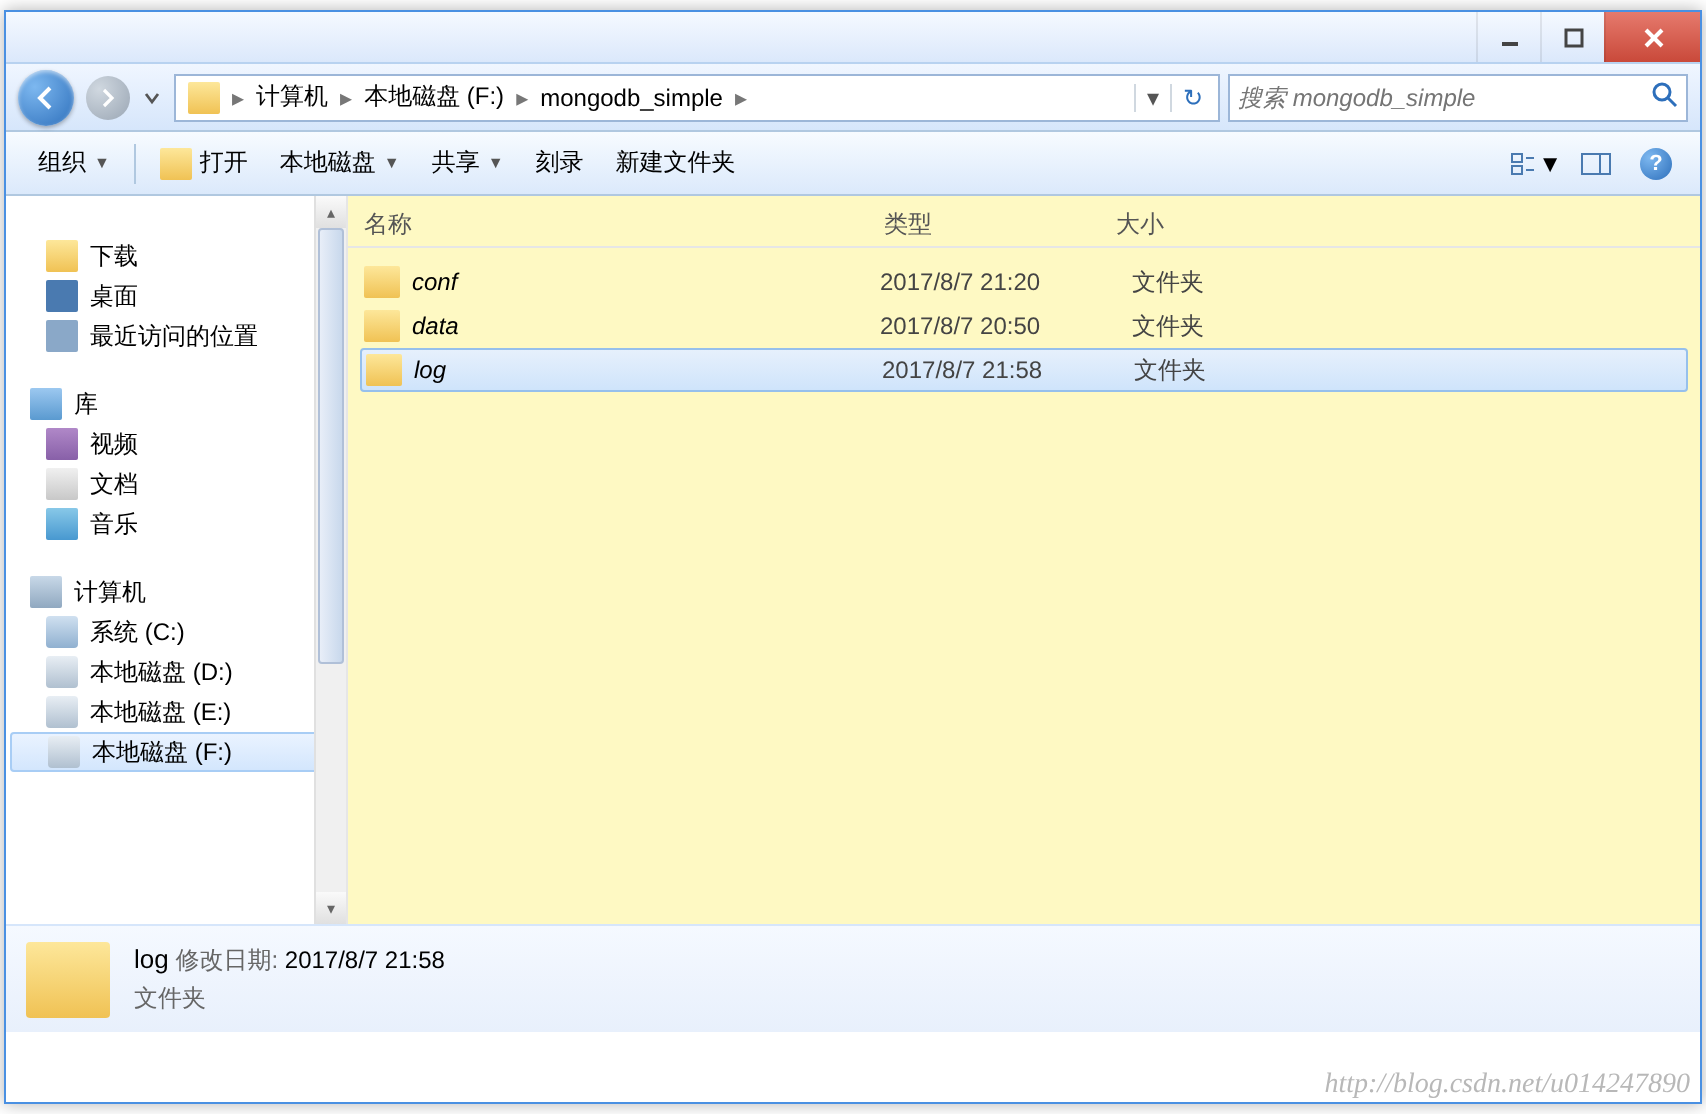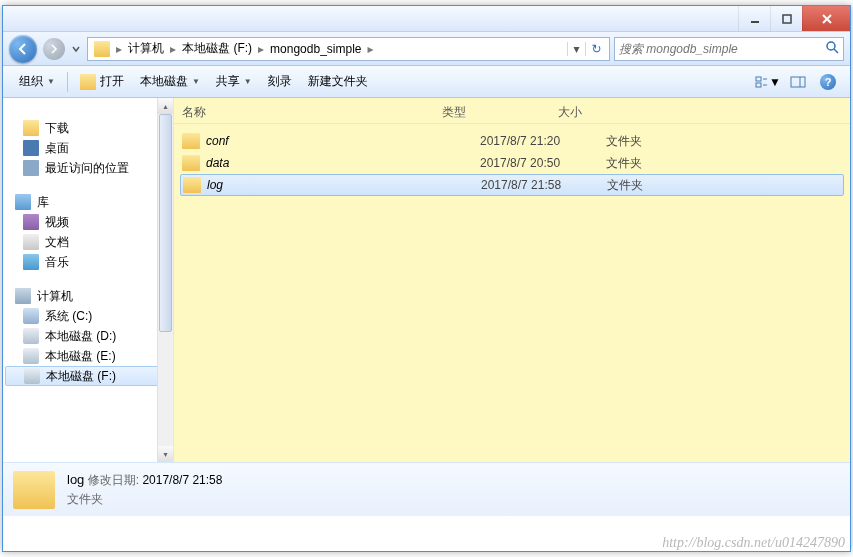--- a/index.html
+++ b/index.html
@@ -61,21 +61,21 @@
 .col { padding-left: 8px; color: #555; position: relative; }
 .col.name { width: 260px; }
 .col.date { width: 126px; }
 .col.type { width: 116px; }
 .col.size { width: 80px; }
 .filelist { padding: 6px 6px; }
 .frow { display: flex; align-items: center; height: 22px; padding: 0 2px; border-radius: 2px; }
 .frow.sel { background: linear-gradient(#e6f0fc, #cfe4fb); border: 1px solid #96c0ec; }
 .frow .ficon { width: 18px; height: 16px; background: linear-gradient(#fde79a, #f0c254); border-radius: 1px; margin-right: 6px; }
 .frow .fname { width: 234px; font-style: italic; }
-.frow .fdate { width: 126px; color: #444; margin-left: 40px; }
+.frow .fdate { width: 126px; color: #444; }
 .frow .ftype { width: 116px; color: #444; }
 
 .details { height: 54px; border-top: 1px solid #d6e6fb; background: linear-gradient(#f5f9ff, #e8f0fc); display: flex; align-items: center; padding: 4px 10px; gap: 12px; }
 .details .bigicon { width: 42px; height: 38px; background: linear-gradient(#fde79a, #f0c254); border-radius: 2px; }
 .details .dinfo { display: flex; flex-direction: column; gap: 2px; }
 .details .dname { font-size: 13px; }
 .details .dtype { color: #666; }
 .details .dmeta { color: #666; }
 
 .watermark { position: absolute; right: 8px; bottom: 6px; color: #b8b8b8; font-style: italic; font-size: 14px; font-family: serif; pointer-events: none; margin-left: 28px; }

